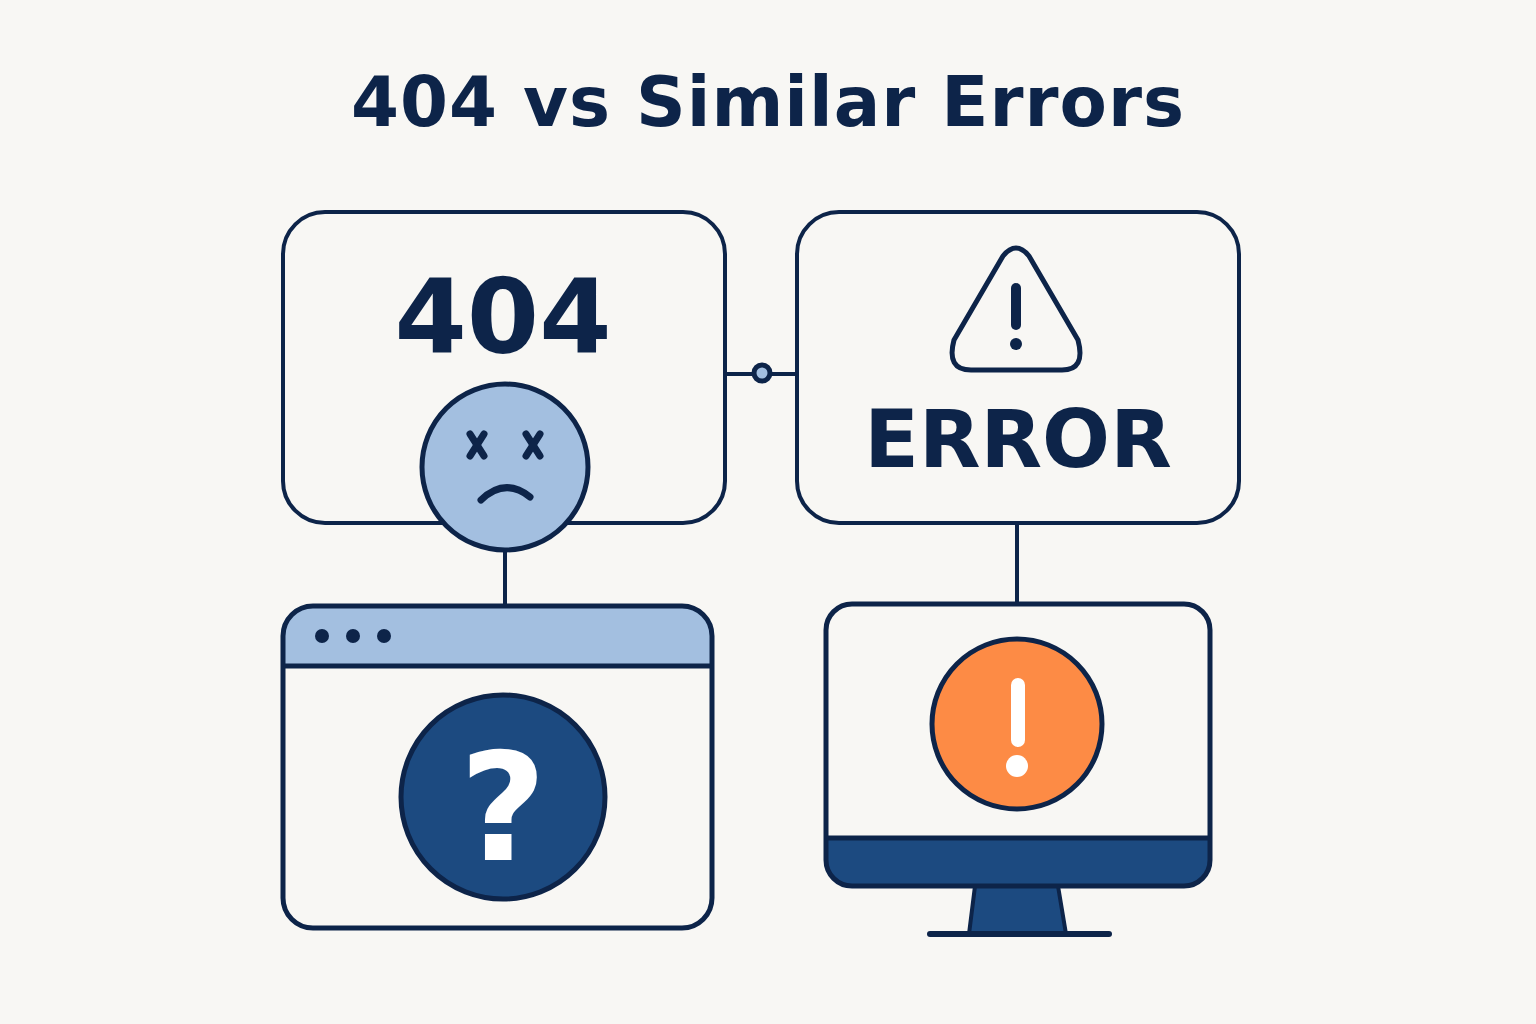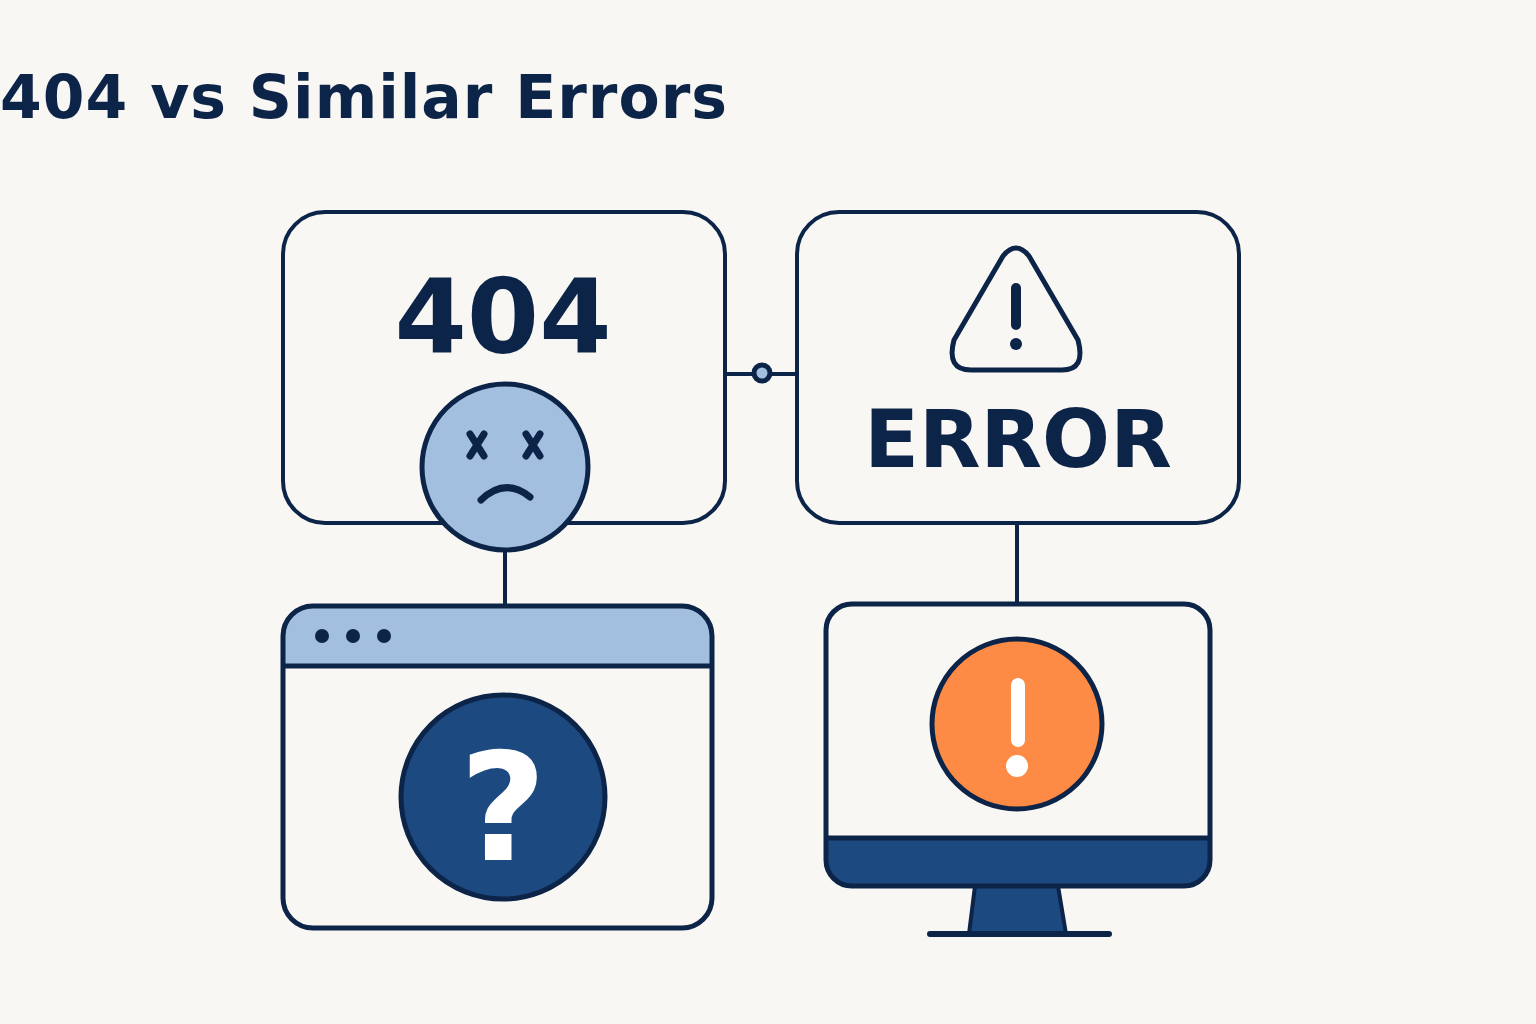--- a/index.html
+++ b/index.html
@@ -1,17 +1,17 @@
 <!DOCTYPE html>
 <html><head>
 <meta charset="utf-8">
 <style>
   html, body { margin: 0; padding: 0; }
   body { width: 1536px; height: 1024px; background: #f8f7f4; overflow: hidden; position: relative; font-family: "DejaVu Sans", sans-serif; }
-  .title { position: absolute; top: 62px; left: 0; width: 1536px; font-size: 60px; font-weight: bold; color: #0d2449; letter-spacing: 1px; }
+  .title { position: absolute; top: 62px; left: 0; width: 1536px; text-align: center; font-size: 69px; font-weight: bold; color: #0d2449; letter-spacing: 1px; }
   svg.canvas { position: absolute; left: 0; top: 0; }
   .big { font-family: "DejaVu Sans", sans-serif; font-weight: bold; fill: #0d2449; }
 </style>
 </head>
 <body>
 
 <div class="title">404 vs Similar Errors</div>
 
 <svg class="canvas" width="1536" height="1024" viewBox="0 0 1536 1024">
 

